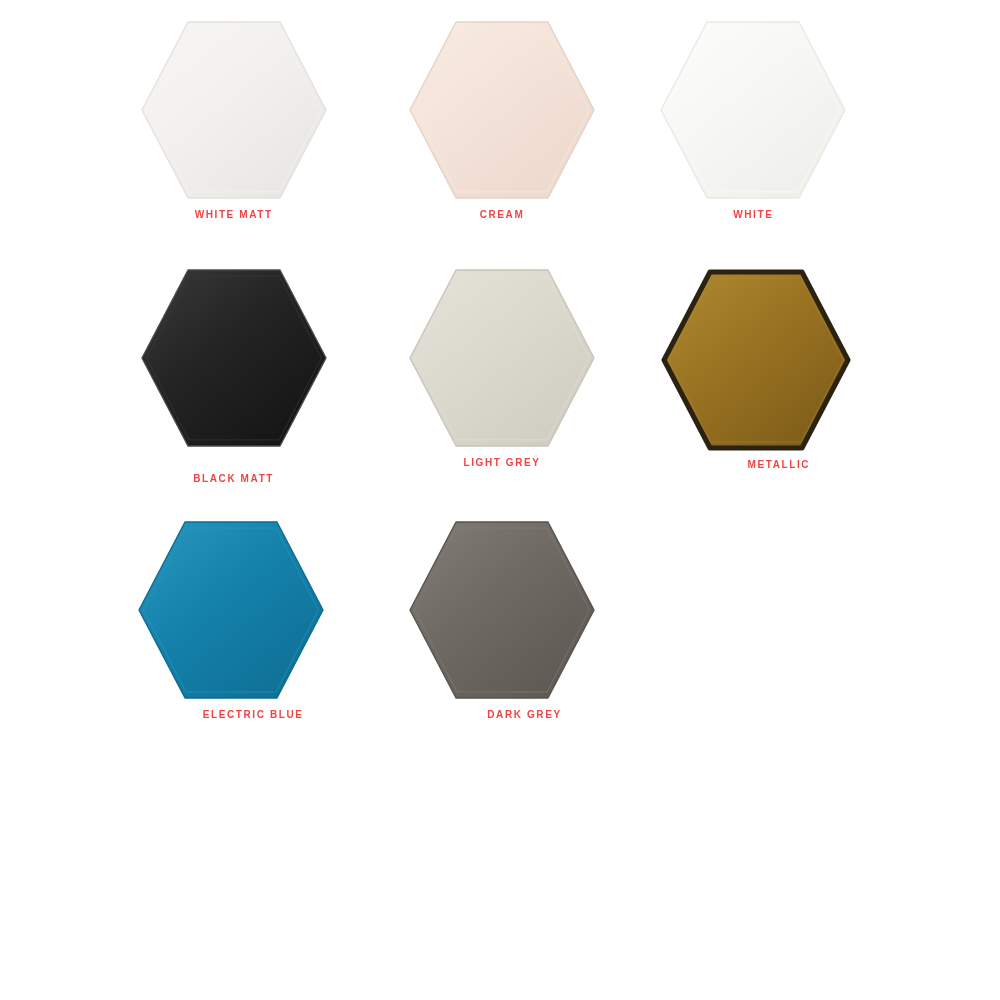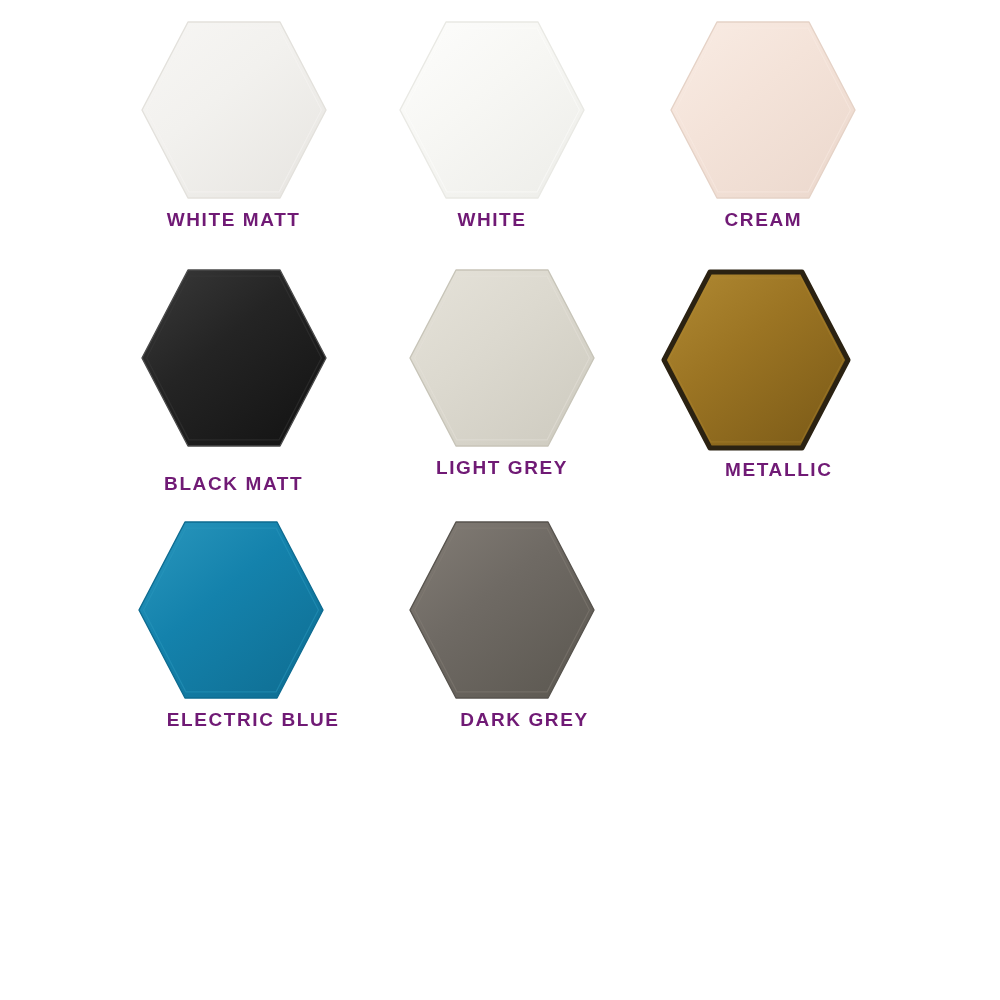--- a/index.html
+++ b/index.html
@@ -52,24 +52,24 @@
   .hex-wrap svg {
     display: block;
     width: 184px;
     height: 176px;
     overflow: visible;
   }
 
   .swatch-label {
     margin-top: 10px;
     font-family: "Liberation Sans", sans-serif;
-    font-size: 19px;
+    font-size: 10px;
     font-weight: 700;
     letter-spacing: 1.6px;
-    color: #701a75;
+    color: #ef4444;
     text-align: right;
     white-space: nowrap;
     line-height: 1;
     text-transform: uppercase;
   }
 
   
   .r1 .hex-wrap { margin-top: 14px; }
   .r1 .swatch-label { margin-top: 12px; }
   .r2 .hex-wrap { margin-top: 12px; }
@@ -102,54 +102,54 @@
                 <stop offset="1" stop-color="#e8e6e2"></stop>
               </linearGradient>
             </defs>
             <polygon points="46.0,0.0 138.0,0.0 184.0,88.0 138.0,176.0 46.0,176.0 0.0,88.0" fill="url(#g0)" stroke="#e3e1dc" stroke-width="1.4" stroke-linejoin="round"></polygon>
             <polygon points="46.9,6.2 137.1,6.2 179.4,88.0 137.1,169.8 46.9,169.8 4.6,88.0" fill="none" stroke="#f7f6f4" stroke-width="1.2" stroke-opacity="0.5"></polygon>
           </svg>
         </div>
       <div class="swatch-label">WHITE MATT</div>
     </div>
 
+    <div class="swatch-cell r1 c3">
+      <div class="hex-wrap" title="CREAM">
+          <svg viewBox="0 0 184 176" width="184" height="176">
+            <defs>
+              <linearGradient id="g2" x1="0" y1="0" x2="0.85" y2="1">
+                <stop offset="0" stop-color="#f9ece4"></stop>
+                <stop offset="0.45" stop-color="#f4e3d9"></stop>
+                <stop offset="1" stop-color="#ecd9ce"></stop>
+              </linearGradient>
+            </defs>
+            <polygon points="46.0,0.0 138.0,0.0 184.0,88.0 138.0,176.0 46.0,176.0 0.0,88.0" fill="url(#g2)" stroke="#e5d2c6" stroke-width="1.4" stroke-linejoin="round"></polygon>
+            <polygon points="46.9,6.2 137.1,6.2 179.4,88.0 137.1,169.8 46.9,169.8 4.6,88.0" fill="none" stroke="#f9ece4" stroke-width="1.2" stroke-opacity="0.5"></polygon>
+          </svg>
+        </div>
+      <div class="swatch-label">CREAM</div>
+    </div>
+
     <div class="swatch-cell r1 c2">
       <div class="hex-wrap" title="WHITE">
           <svg viewBox="0 0 184 176" width="184" height="176">
             <defs>
               <linearGradient id="g1" x1="0" y1="0" x2="0.85" y2="1">
                 <stop offset="0" stop-color="#fdfdfc"></stop>
                 <stop offset="0.45" stop-color="#f7f7f4"></stop>
                 <stop offset="1" stop-color="#eeeeea"></stop>
               </linearGradient>
             </defs>
             <polygon points="46.0,0.0 138.0,0.0 184.0,88.0 138.0,176.0 46.0,176.0 0.0,88.0" fill="url(#g1)" stroke="#e9e9e4" stroke-width="1.4" stroke-linejoin="round"></polygon>
             <polygon points="46.9,6.2 137.1,6.2 179.4,88.0 137.1,169.8 46.9,169.8 4.6,88.0" fill="none" stroke="#fdfdfc" stroke-width="1.2" stroke-opacity="0.5"></polygon>
           </svg>
         </div>
       <div class="swatch-label">WHITE</div>
     </div>
 
-    <div class="swatch-cell r1 c3">
-      <div class="hex-wrap" title="CREAM">
-          <svg viewBox="0 0 184 176" width="184" height="176">
-            <defs>
-              <linearGradient id="g2" x1="0" y1="0" x2="0.85" y2="1">
-                <stop offset="0" stop-color="#f9ece4"></stop>
-                <stop offset="0.45" stop-color="#f4e3d9"></stop>
-                <stop offset="1" stop-color="#ecd9ce"></stop>
-              </linearGradient>
-            </defs>
-            <polygon points="46.0,0.0 138.0,0.0 184.0,88.0 138.0,176.0 46.0,176.0 0.0,88.0" fill="url(#g2)" stroke="#e5d2c6" stroke-width="1.4" stroke-linejoin="round"></polygon>
-            <polygon points="46.9,6.2 137.1,6.2 179.4,88.0 137.1,169.8 46.9,169.8 4.6,88.0" fill="none" stroke="#f9ece4" stroke-width="1.2" stroke-opacity="0.5"></polygon>
-          </svg>
-        </div>
-      <div class="swatch-label">CREAM</div>
-    </div>
-
     <div class="swatch-cell r2 c1">
       <div class="hex-wrap" title="BLACK MATT">
           <svg viewBox="0 0 184 176" width="184" height="176">
             <defs>
               <linearGradient id="g3" x1="0" y1="0" x2="0.85" y2="1">
                 <stop offset="0" stop-color="#3a3a3a"></stop>
                 <stop offset="0.45" stop-color="#242424"></stop>
                 <stop offset="1" stop-color="#141414"></stop>
               </linearGradient>
             </defs>

